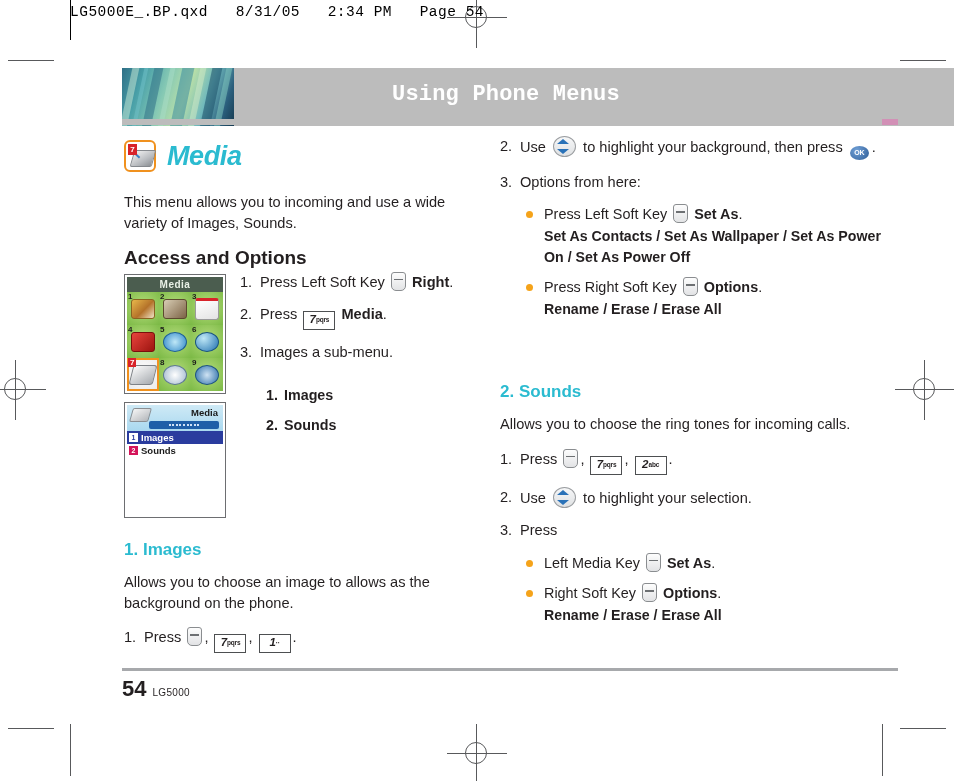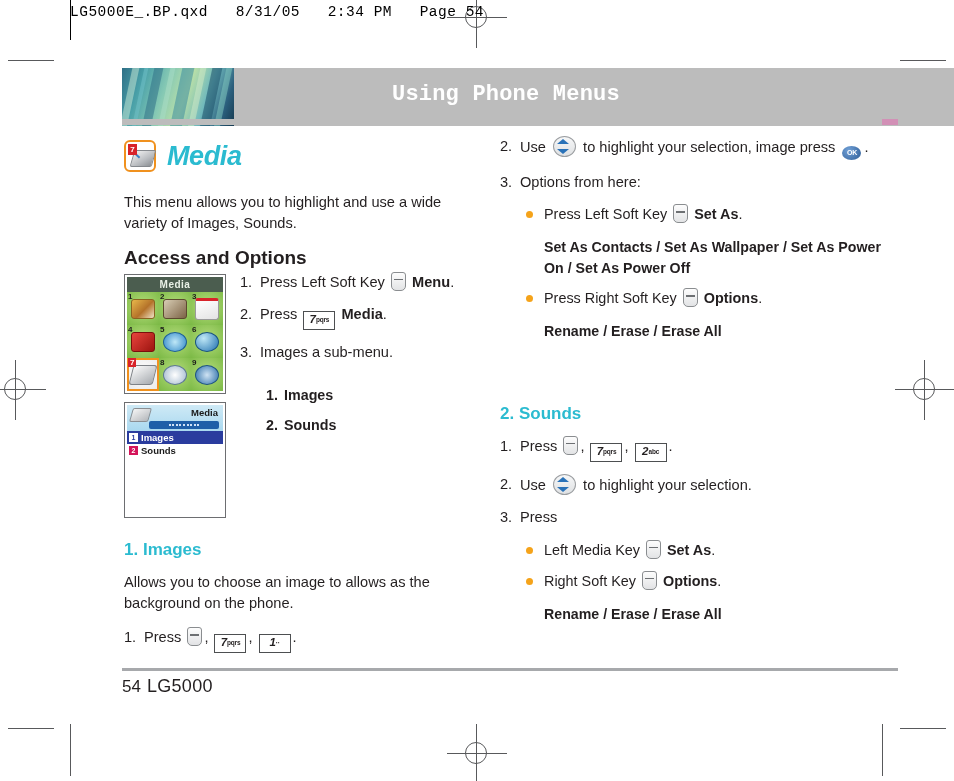--- a/index.html
+++ b/index.html
@@ -77,21 +77,21 @@
   .substep{font-size:14.3px;font-weight:bold;margin:0 0 14px 26px;}
   .substep .sn{display:inline-block;width:18px;}
   
   .bullets{list-style:none;margin:0 0 0 26px;padding:0;}
   .bullet{position:relative;padding-left:18px;font-size:14.4px;line-height:1.45;margin-bottom:10px;}
   .bullet:before{
     content:"";position:absolute;left:0;top:7px;width:7px;height:7px;
     border-radius:50%;background:#f5a31a;
   }
   .bold{font-weight:bold;}
-  .detail{font-weight:bold;font-size:14.2px;line-height:1.45;display:block;margin-top:12px;}
+  .detail{font-weight:bold;font-size:14.2px;line-height:1.45;display:block;margin-top:1px;}
   
   .softkey{
     display:inline-block;width:13px;height:17px;vertical-align:-4px;
     border:1px solid #8a8d90;border-radius:3px 3px 5px 5px;
     background:linear-gradient(#fdfdfd,#e2e3e5);position:relative;margin:0 2px;
   }
   .softkey:after{
     content:"";position:absolute;left:2px;top:6px;width:9px;height:1.4px;background:#6d7073;
   }
   .numkey{
@@ -147,22 +147,22 @@
   .scr2 .row{height:13px;line-height:13px;font-size:9.5px;font-weight:bold;
     display:flex;align-items:center;gap:3px;padding-left:2px;color:#1a1a1a;}
   .scr2 .row.on{background:#2a3c9e;color:#fff;}
   .scr2 .row .ix{width:9px;height:9px;background:#1e2f8a;color:#fff;font-size:7px;
     line-height:9px;text-align:center;flex:none;}
   .scr2 .row.on .ix{background:#ffffff;color:#2a3c9e;}
   .scr2 .row .ix.pk{background:#d4145a;color:#fff;}
   
   .foot-rule{position:absolute;left:122px;top:668px;width:776px;height:3px;background:#a7a9ac;}
   .foot{position:absolute;left:122px;top:676px;font-size:15px;}
-  .foot .pg{font-size:17px;font-weight:normal;margin-right:6px;}
-  .foot .bk{font-size:18px;letter-spacing:.3px;}
+  .foot .pg{font-size:22px;font-weight:bold;margin-right:6px;}
+  .foot .bk{font-size:10px;letter-spacing:.3px;}
 </style>
 </head>
 <body>
 
 <div class="mark reg" style="left:-14px;top:360px;">
   <div class="vl"></div>
     <div class="hl"></div>
     <div class="circ"></div>
 </div>
 <div class="mark reg" style="left:895px;top:360px;">
@@ -211,21 +211,21 @@
 
   <div class="media-head">
     <div class="media-icon">
       <div class="disc"></div>
       <div class="pen"></div>
       <div class="badge">7</div>
     </div>
     <div class="media-title">Media</div>
   </div>
 
-  <p class="para">This menu allows you to highlight and use a wide variety of Images, Sounds.</p>
+  <p class="para">This menu allows you to incoming and use a wide variety of Images, Sounds.</p>
   <p class="sub-head">Access and Options</p>
 </div>
 
 <div class="screen scr1">
   <div class="title">Media</div>
   <div class="grid">
     <div class="cell">
       <span class="cn">1</span>
       <span class="art" style="background:linear-gradient(135deg,#e8b84b,#b4722a 55%,#efe3c8);border:1px solid #8a6321;"></span>
     </div>
@@ -290,21 +290,21 @@
   </div>
 </div>
 
 <div style="position:absolute;left:240px;top:272px;width:250px;">
   <ol class="steps">
     <li class="step">
       <span class="n">1.</span>
       <span class="t">
         <span>Press Left Soft Key</span>
         <span class="softkey"></span>
-        <span class="bold">Menu</span><span>.</span>
+        <span class="bold">Right</span><span>.</span>
       </span>
     </li>
     <li class="step">
       <span class="n">2.</span>
       <span class="t">
         <span>Press</span>
         <span class="numkey"><span>7</span><sup>pqrs</sup></span>
         <span class="bold">Media</span><span>.</span>
       </span>
     </li>
@@ -335,21 +335,21 @@
     </span>
   </div>
 </div>
 
 <div class="colR">
   <div class="step">
     <span class="n">2.</span>
     <span class="t">
       <span>Use</span>
       <span class="navkey"></span>
-      <span>to highlight your selection, image press</span>
+      <span>to highlight your background, then press</span>
       <span class="okkey">OK</span><span>.</span>
     </span>
   </div>
 
   <div class="step">
     <span class="n">3.</span>
     <span class="t">Options from here:</span>
   </div>
 
   <ul class="bullets">
@@ -362,20 +362,21 @@
     <li class="bullet">
       <span>Press Right Soft Key</span>
       <span class="softkey"></span>
       <span class="bold">Options</span><span>.</span>
       <span class="detail">Rename / Erase / Erase All</span>
     </li>
   </ul>
 
   <div style="height:52px;"></div>
   <p class="teal-head"><span class="num">2</span><span>. </span><span>Sounds</span></p>
+  <p class="para">Allows you to choose the ring tones for incoming calls.</p>
 
   <div class="step">
     <span class="n">1.</span>
     <span class="t">
       <span>Press</span>
       <span class="softkey"></span>,
       <span class="numkey"><span>7</span><sup>pqrs</sup></span>,
       <span class="numkey"><span>2</span><sup>abc</sup></span><span>.</span>
     </span>
   </div>

